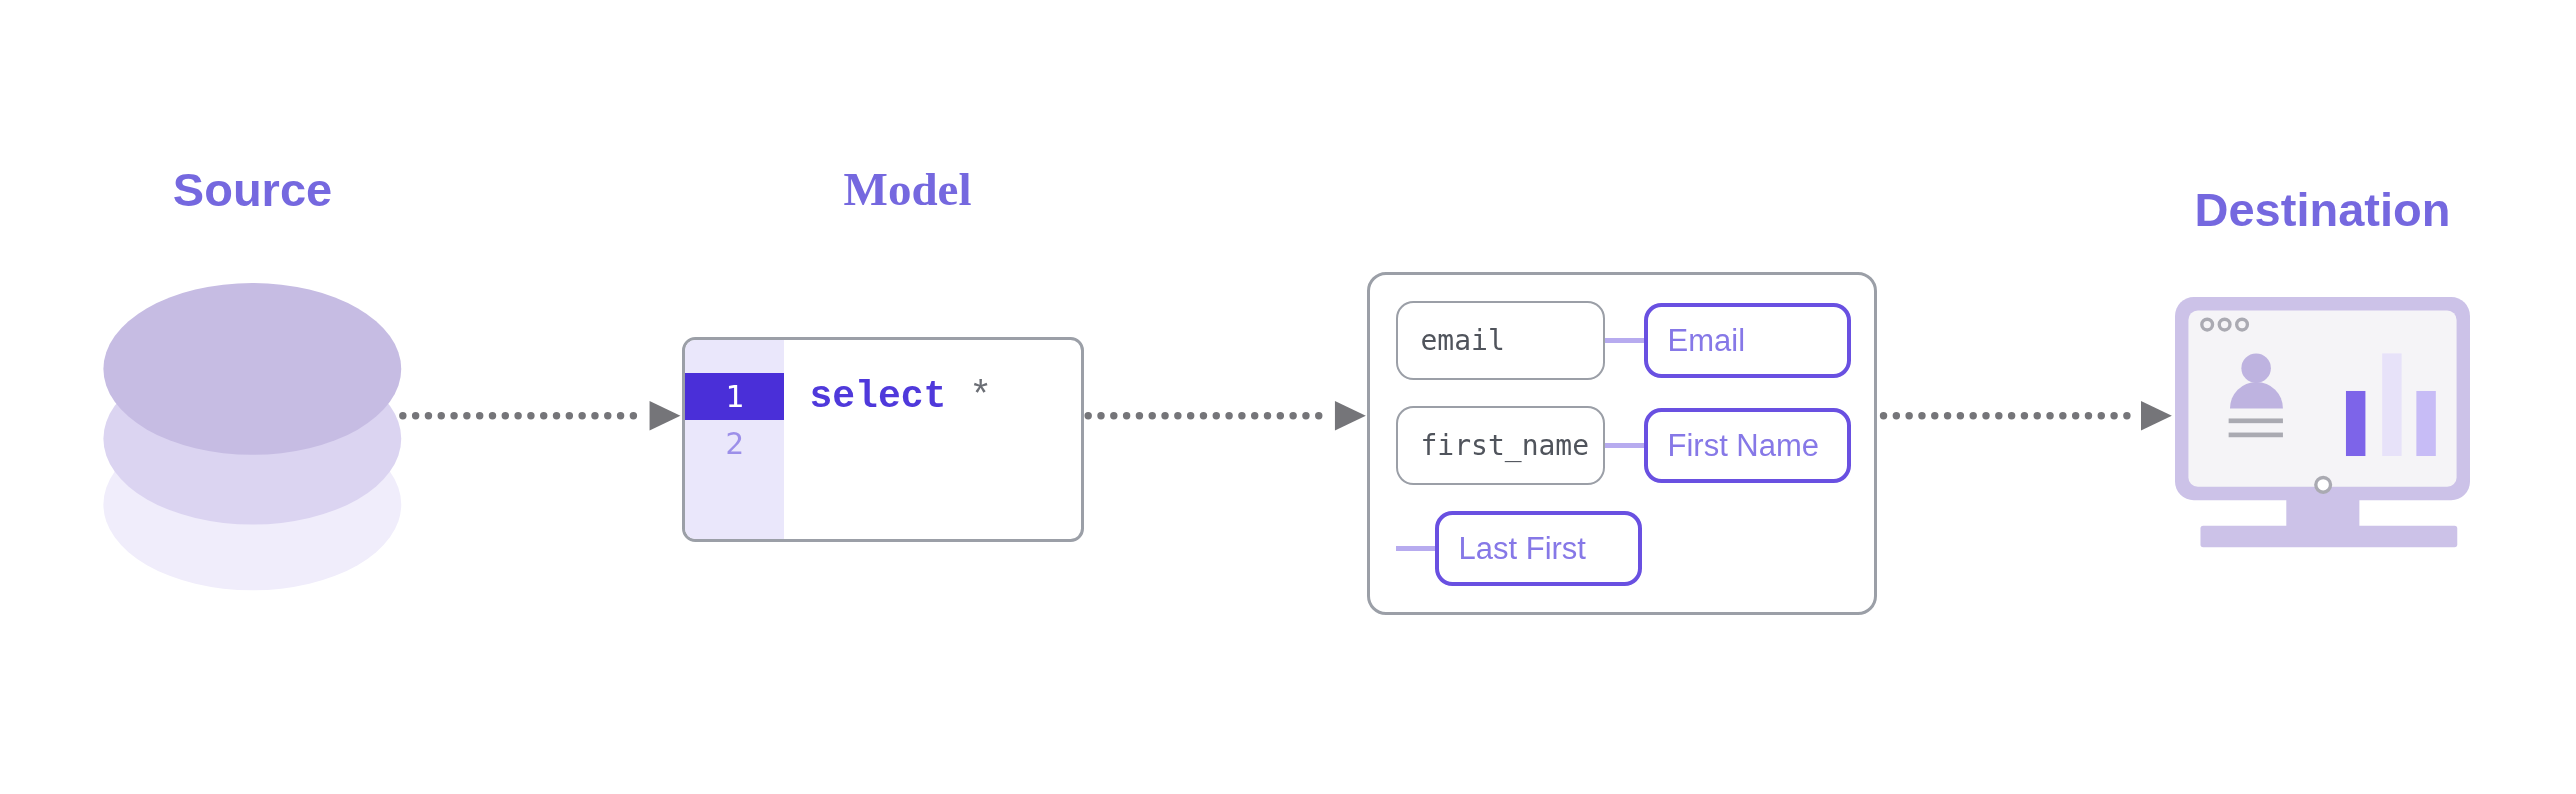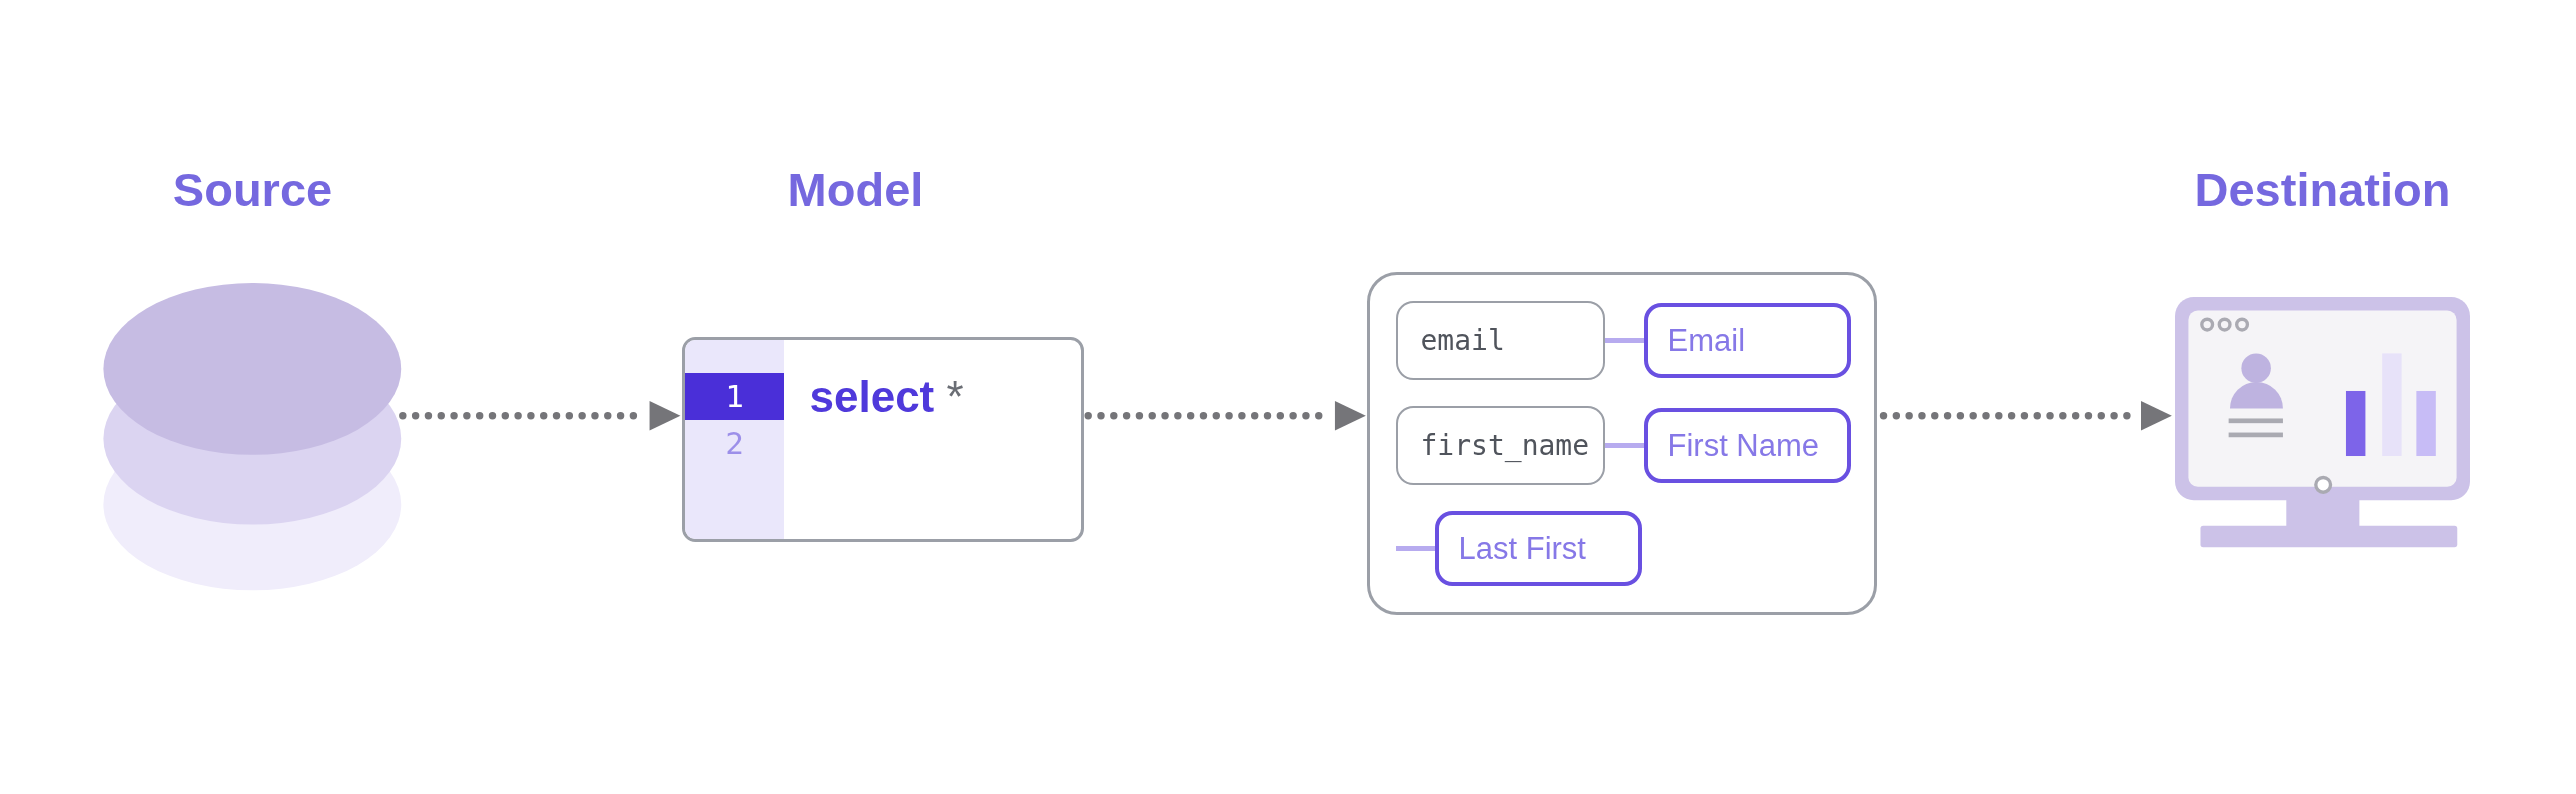--- a/index.html
+++ b/index.html
@@ -17,23 +17,23 @@
     position: absolute;
     top: 162px;
     width: 335px;
     text-align: center;
     font-size: 47px;
     font-weight: bold;
     color: var(--accent-purple);
     letter-spacing: 0px;
   }
   .stage-header.source      { left: 85px;  }
-  .stage-header.model       { left: 688px; }
+  .stage-header.model       { left: 740px; font-family: Liberation Serif, serif; }
   .stage-header.sync        { left: 1456px; }
-  .stage-header.destination { left: 2155px; }
+  .stage-header.destination { left: 2155px; margin-top: 20px; }
 
   
   .layer { position: absolute; }
 
   
   .model-box {
     position: absolute;
     left: 682px; top: 337px;
     width: 402px; height: 205px;
     box-sizing: border-box;
@@ -64,38 +64,38 @@
   }
   .model-code {
     flex: 1;
     padding-top: 33px;
     padding-left: 25.5px;
     box-sizing: border-box;
   }
   .code-line {
     height: 47px;
     line-height: 47px;
-    font-family: Liberation Sans, sans-serif;
-    font-size: 44px;
+    font-family: Liberation Mono, monospace;
+    font-size: 38px;
     color: var(--code-gray);
     white-space: pre;
   }
   .code-line .kw {
     font-weight: bold;
     color: var(--keyword-purple);
   }
 
   
   .sync-box {
     position: absolute;
     left: 1367px; top: 272px;
     width: 510px; height: 343px;
     box-sizing: border-box;
     border: 3.4px solid var(--box-border);
-    border-radius: 30px;
+    border-radius: 19px;
     background: #ffffff;
     display: flex;
     flex-direction: column;
     justify-content: center;
     gap: 26px;
     padding-left: 25.5px;
   }
   .sync-row { display: flex; align-items: center; }
   .src-pill {
     width: 209px; height: 79px;

